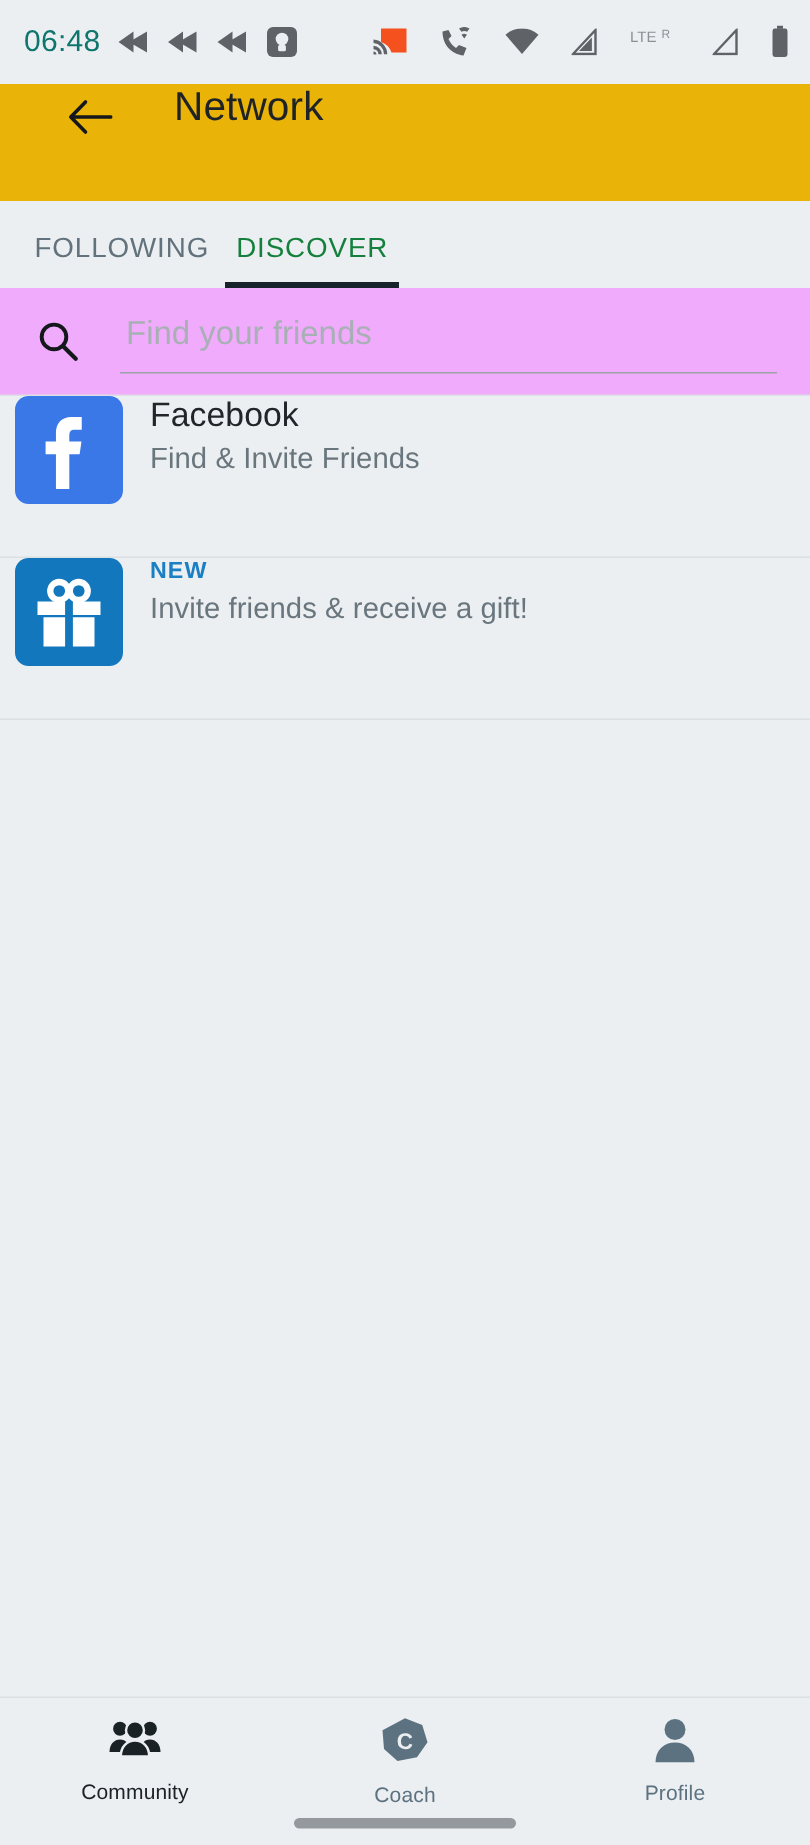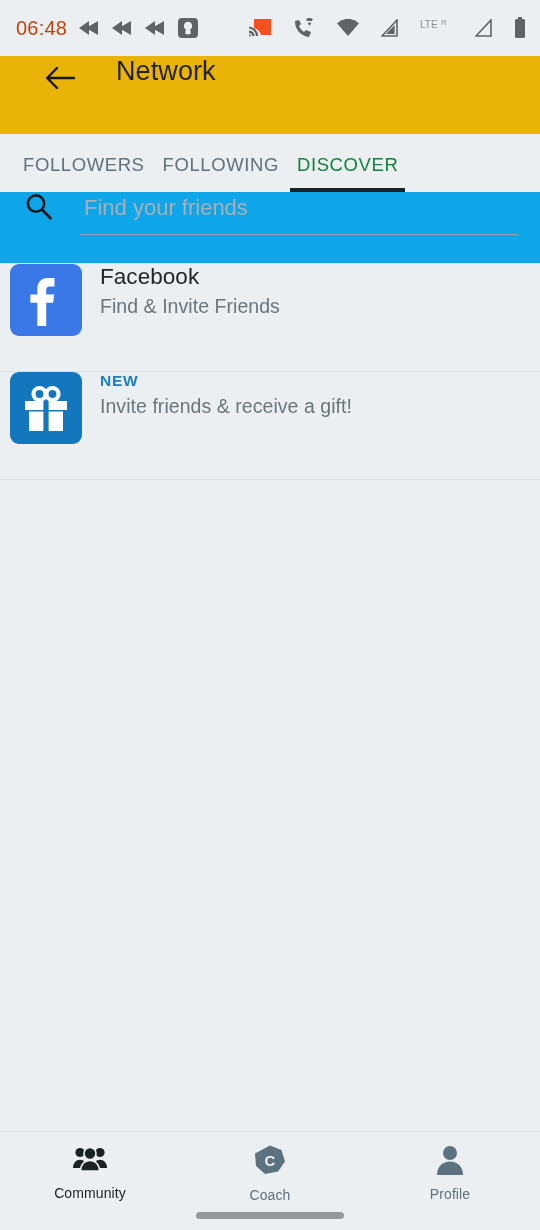--- a/index.html
+++ b/index.html
@@ -25,21 +25,21 @@
     padding: 0 14px 0 16px;
     background: #eceff1;
   }
   .status-left {
     display: flex;
     align-items: center;
     gap: 11px;
   }
   .status-clock {
     font-size: 20px;
-    color: #c2410c;
+    color: #0f766e;
     letter-spacing: 0.2px;
     font-family: "Liberation Sans", sans-serif;
   }
   .status-right {
     display: flex;
     align-items: center;
     gap: 21px;
   }
   .sb-icon { display: block; }
 
@@ -95,23 +95,23 @@
     right: 2px;
     bottom: 0;
     height: 4px;
     background: #18222a;
   }
 
   
   .search-section {
     height: 72px;
     display: flex;
-    align-items: flex-start;
+    align-items: center;
     padding: 0 22px 0 24px;
-    background: #0ea5e9;
+    background: #f0abfc;
     border-bottom: 1px solid #dbe0e3;
   }
   .search-icon-wrap {
     width: 34px;
     display: flex;
     align-items: center;
     justify-content: flex-start;
     cursor: pointer;
   }
   .search-field {
@@ -312,21 +312,20 @@
       <span>
         <svg width="30" height="28" viewBox="0 0 30 28">
           <path d="M29 14 H3 M12 4 L2.2 14 L12 24" fill="none" stroke="#14181b" stroke-width="2.4" stroke-linecap="round" stroke-linejoin="round"></path>
         </svg>
       </span>
     </div>
     <div class="app-title">Network</div>
   </div>
 
   <div class="tabs">
-    <button class="tab">FOLLOWERS</button>
     <button class="tab">FOLLOWING</button>
     <button class="tab active">DISCOVER</button>
   </div>
 
   <div class="search-section">
     <span class="search-icon-wrap">
       <svg width="29" height="29" viewBox="0 0 29 29">
         <circle cx="12" cy="11.6" r="8.2" fill="none" stroke="#14181b" stroke-width="2.6"></circle>
         <path d="M18.1 17.8 L26.5 26.2" stroke="#14181b" stroke-width="2.8" stroke-linecap="round"></path>
       </svg>

